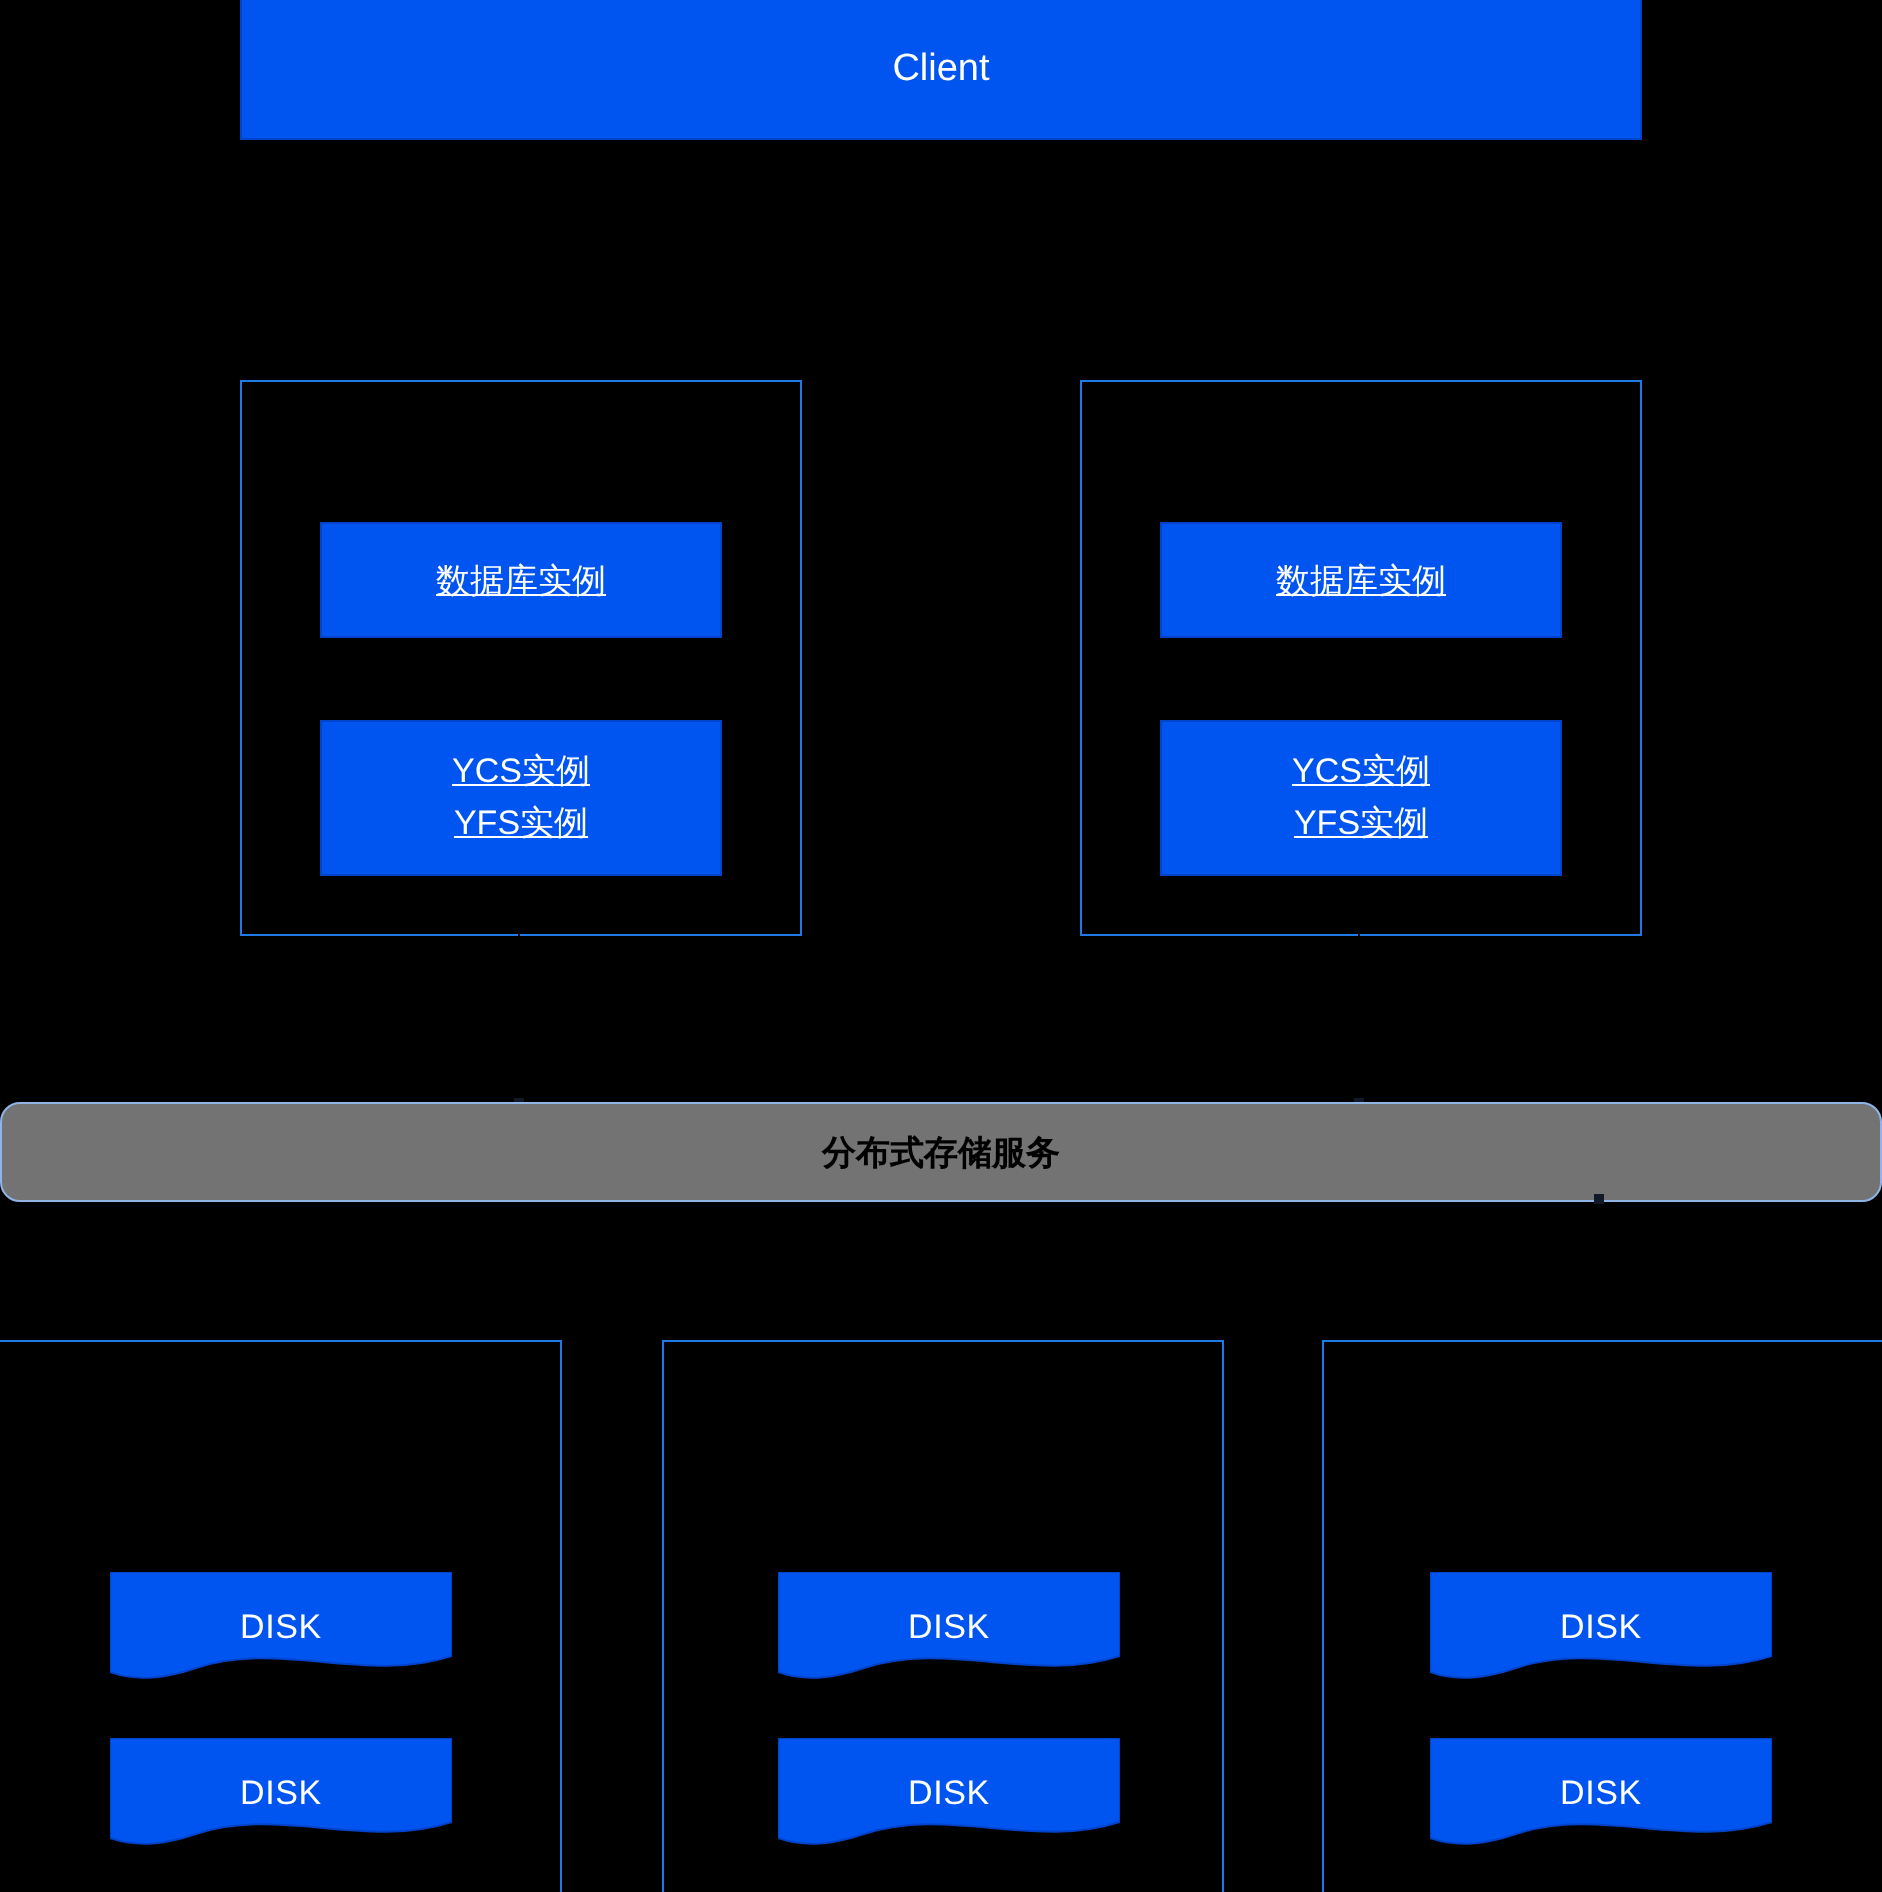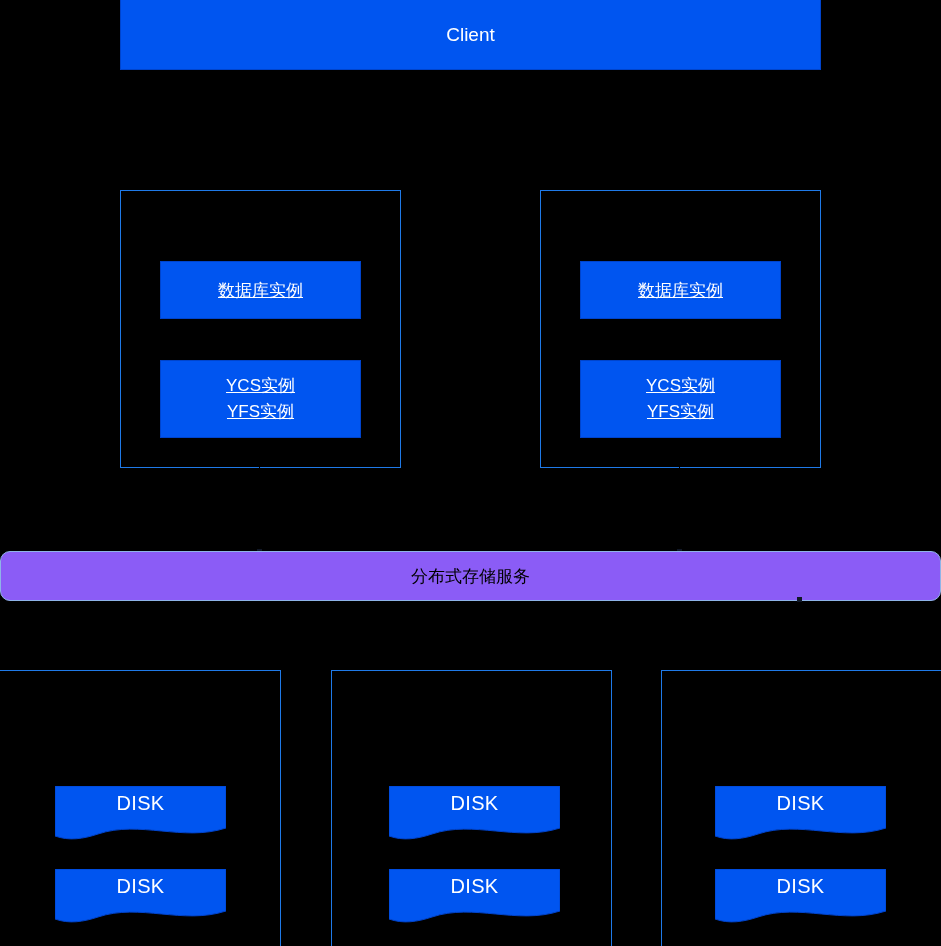--- a/index.html
+++ b/index.html
@@ -10,31 +10,31 @@
   .node{position:absolute;box-sizing:border-box;display:flex;
         align-items:center;justify-content:center;text-align:center;}
 
   
   .boxblue{background:#0055f0;border:1px solid #0044cc;color:#ffffff;}
 
   
   .group{background:transparent;border:1px solid #1f7ae8;}
 
   
-  .band{background:#8b5cf6;border:1px solid #8fb4e8;border-radius:10px;
-        color:#000000;font-weight:normal;}
+  .band{background:#737373;border:1px solid #8fb4e8;border-radius:10px;
+        color:#000000;font-weight:bold;}
 
   
   .conn{position:absolute;background:#000000;}
   .nub{position:absolute;width:5px;height:5px;background:#111827;}
 
   .tape{position:absolute;}
   .tape svg{display:block;width:100%;height:100%;}
-  .tape .lbl{position:absolute;left:0;right:0;top:6px;text-align:center;
-             color:#ffffff;font-size:20px;letter-spacing:.3px;}
+  .tape .lbl{position:absolute;left:0;right:0;top:18px;text-align:center;
+             color:#ffffff;font-size:17px;letter-spacing:.3px;}
 
   .t-client{font-size:19px;}
   .t-inst{font-size:17px;text-decoration:underline;}
   .t-band{font-size:17px;}
   .ln{display:block;line-height:1.55;}
 </style>
 </head>
 <body>
 
 <div id="canvas">

